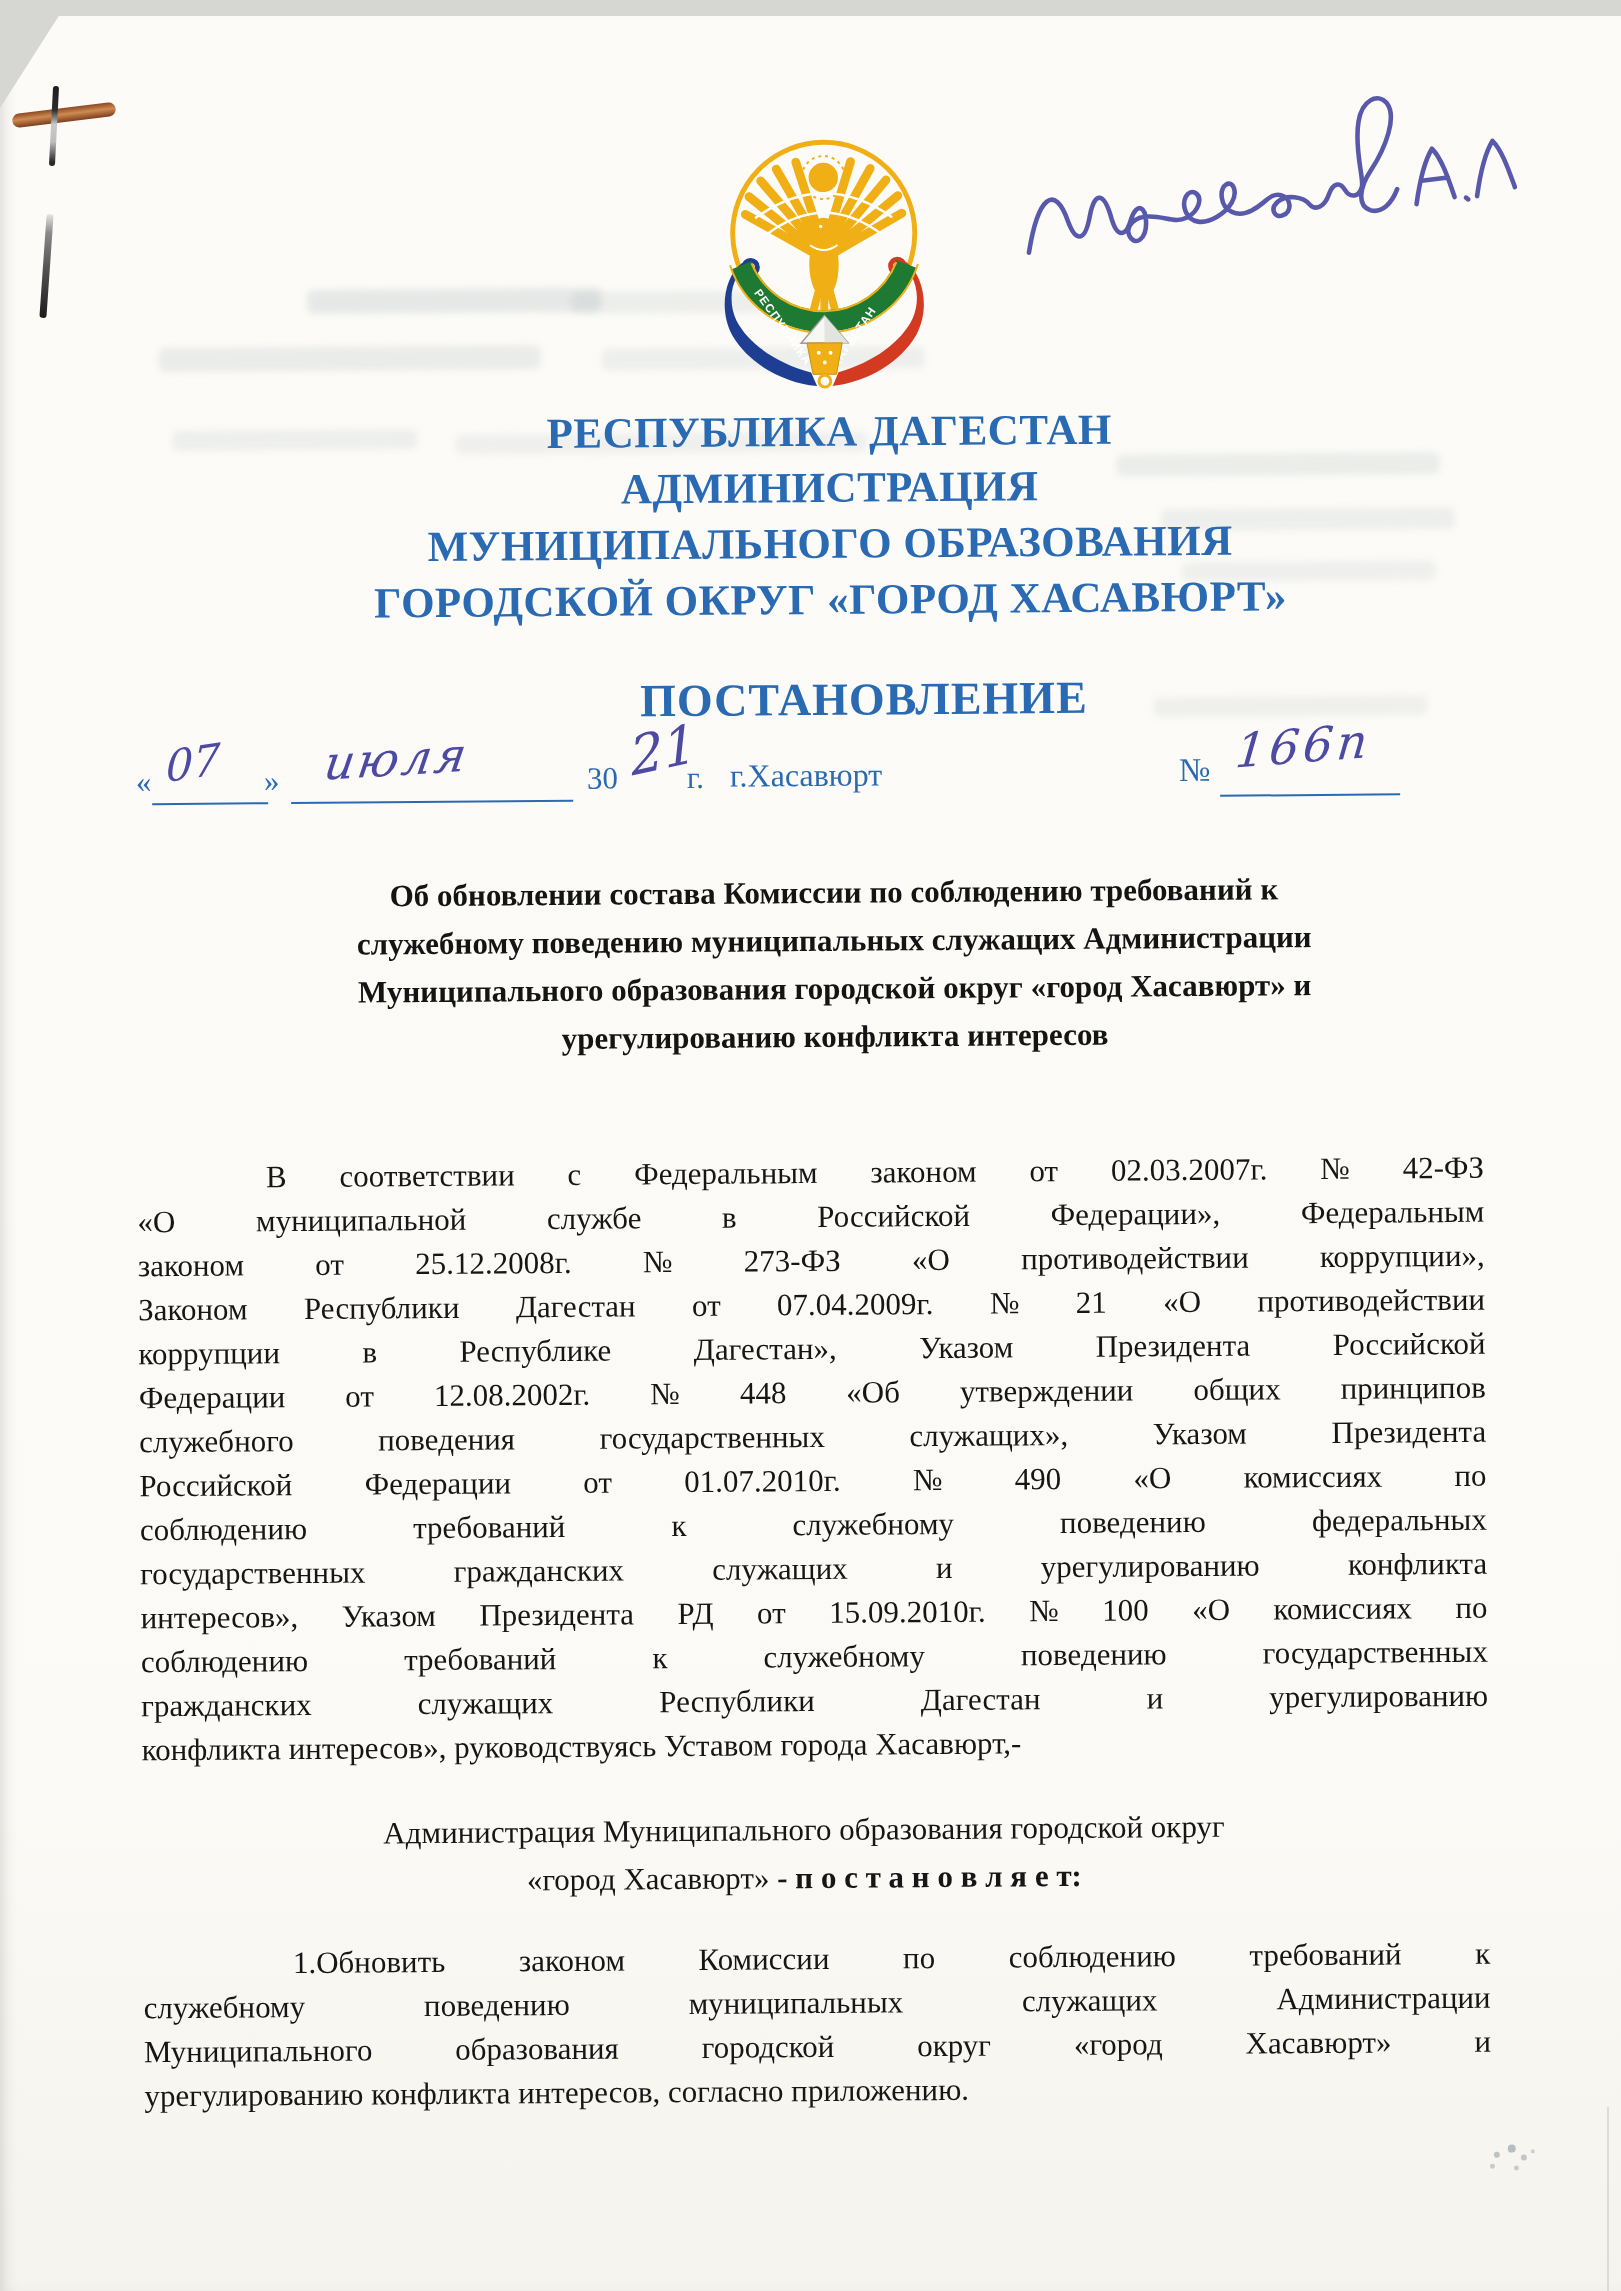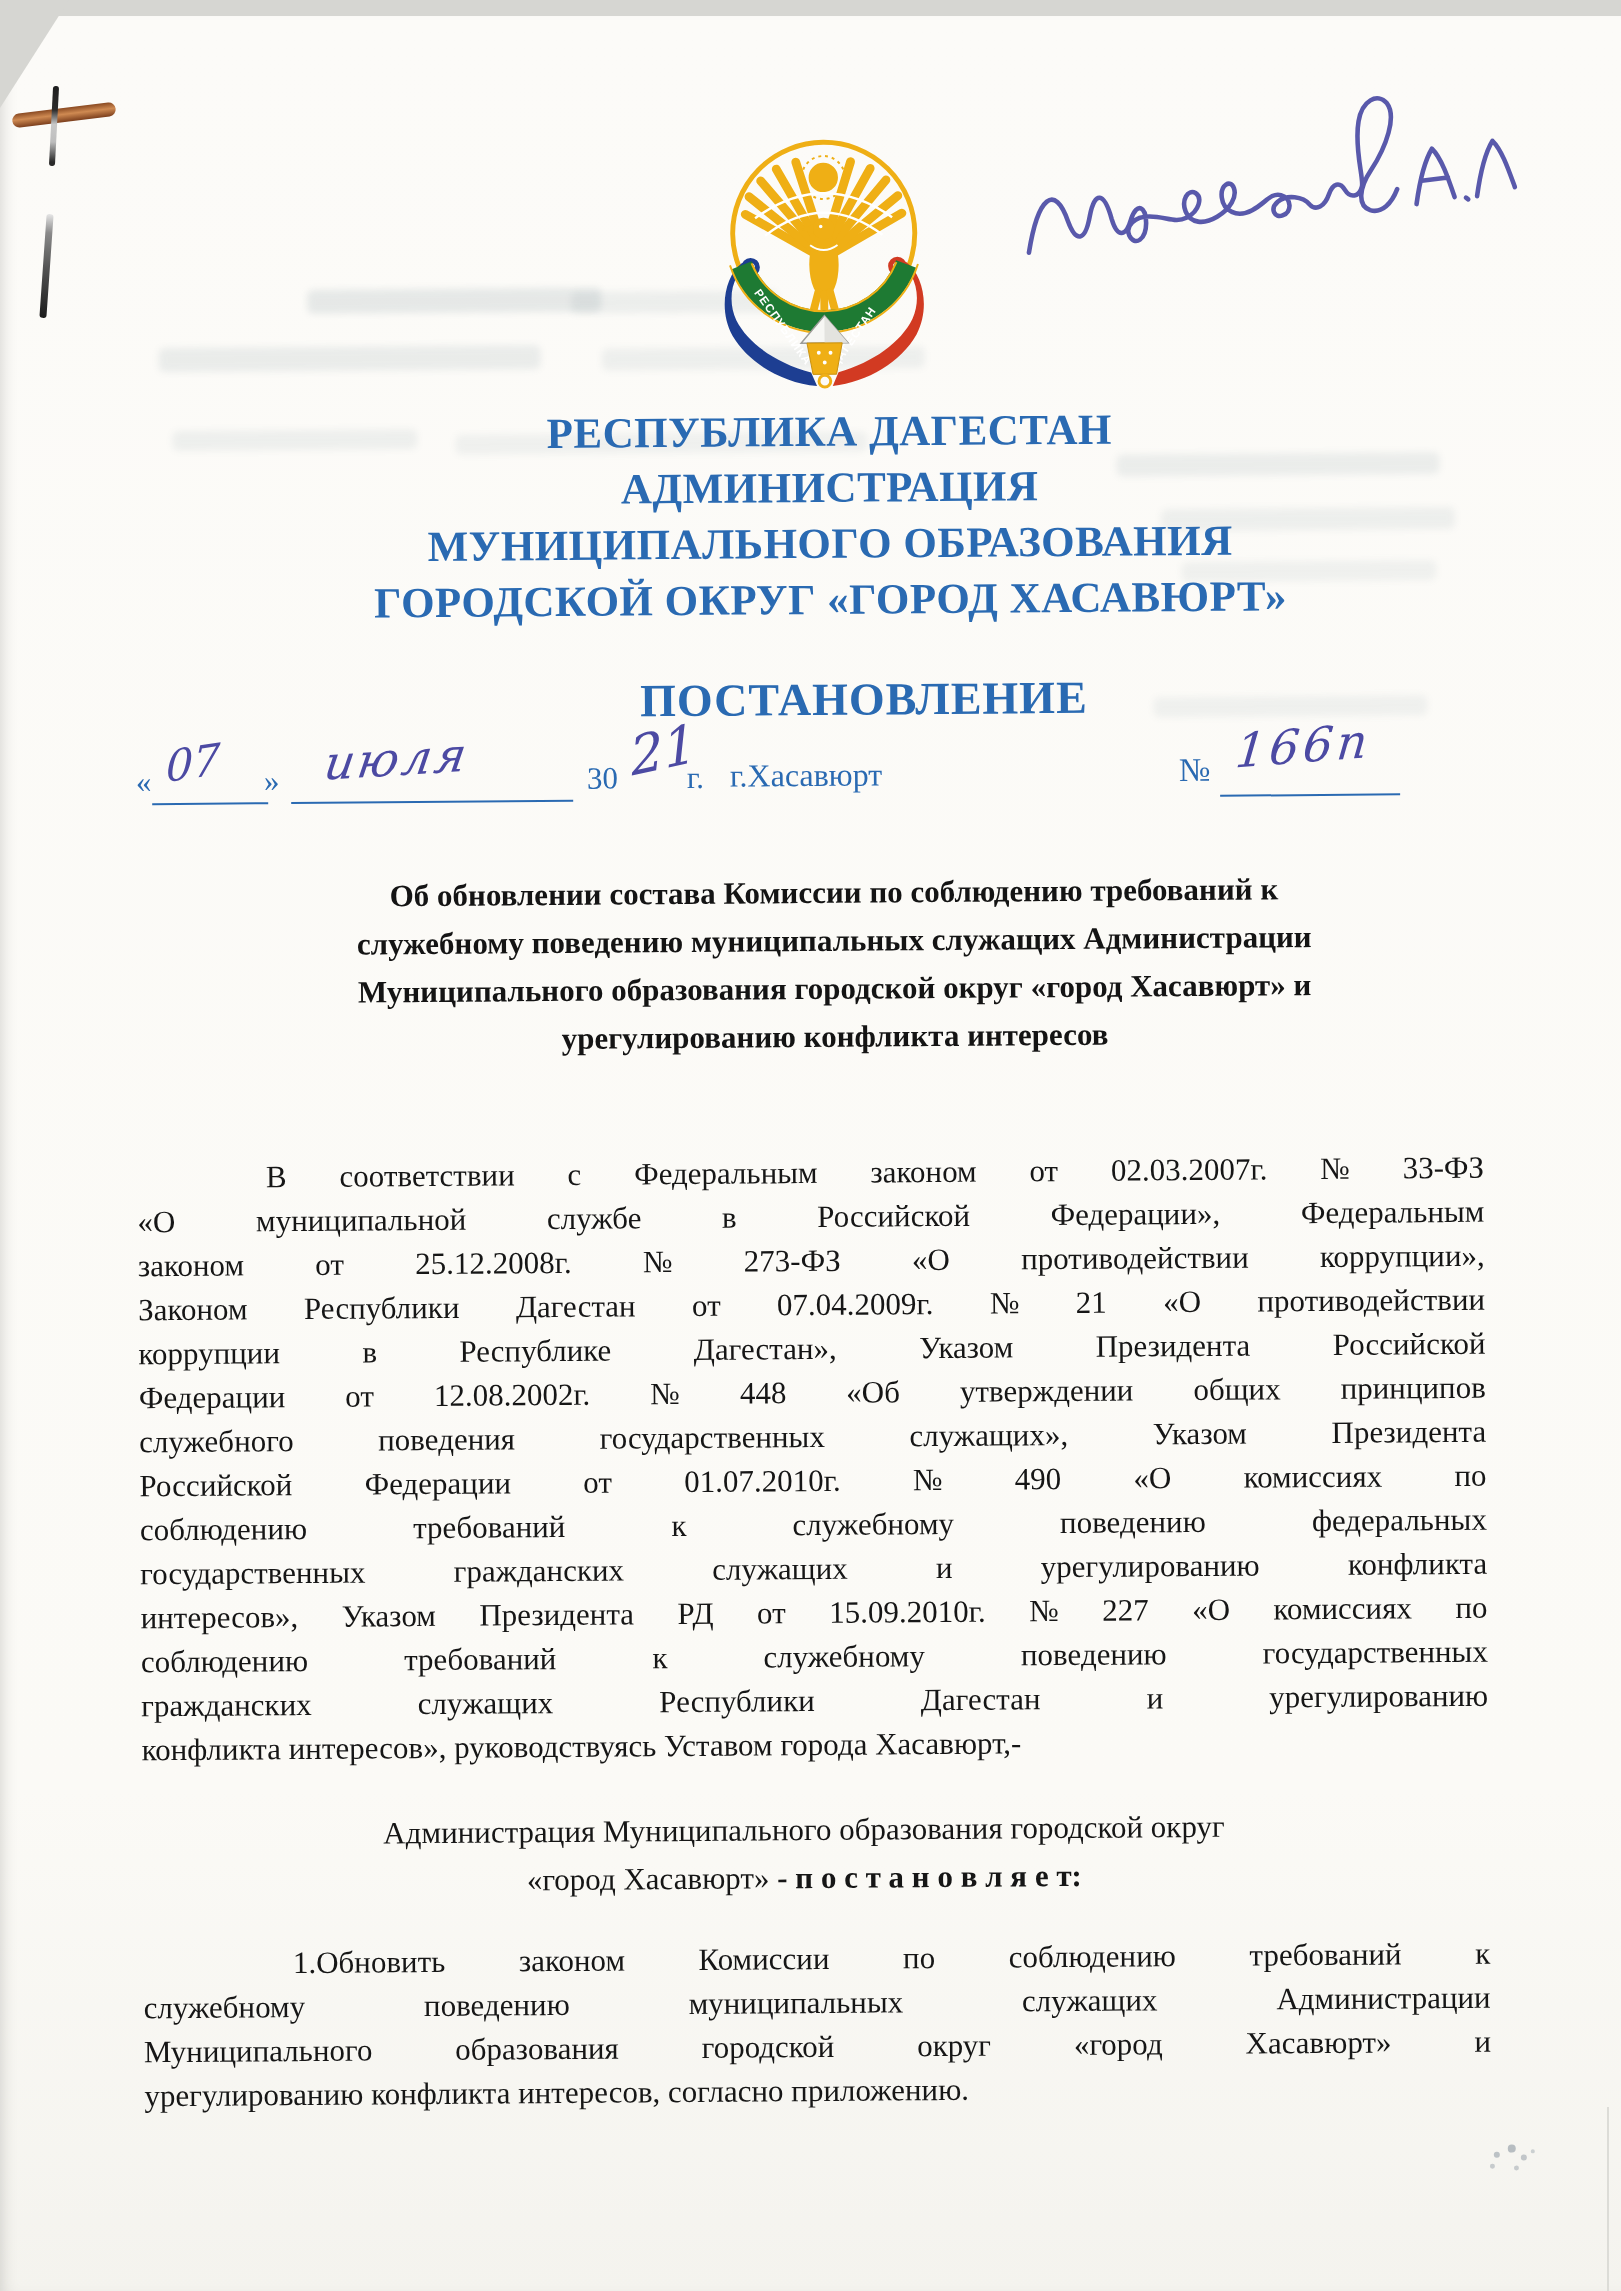--- a/index.html
+++ b/index.html
@@ -173,21 +173,21 @@
         <div class="tl just">
           <span class="sp" style="width: 76px;"></span>
           <span>В</span>
           <span>соответствии</span>
           <span>с</span>
           <span>Федеральным</span>
           <span>законом</span>
           <span>от</span>
           <span>02.03.2007г.</span>
           <span>№</span>
-          <span>33-ФЗ</span>
+          <span>42-ФЗ</span>
         </div>
         <div class="tl just">
           <span>«О</span>
           <span>муниципальной</span>
           <span>службе</span>
           <span>в</span>
           <span>Российской</span>
           <span>Федерации»,</span>
           <span>Федеральным</span>
         </div>
@@ -268,21 +268,21 @@
           <span>конфликта</span>
         </div>
         <div class="tl just">
           <span>интересов»,</span>
           <span>Указом</span>
           <span>Президента</span>
           <span>РД</span>
           <span>от</span>
           <span>15.09.2010г.</span>
           <span>№</span>
-          <span>227</span>
+          <span>100</span>
           <span>«О</span>
           <span>комиссиях</span>
           <span>по</span>
         </div>
         <div class="tl just">
           <span>соблюдению</span>
           <span>требований</span>
           <span>к</span>
           <span>служебному</span>
           <span>поведению</span>

